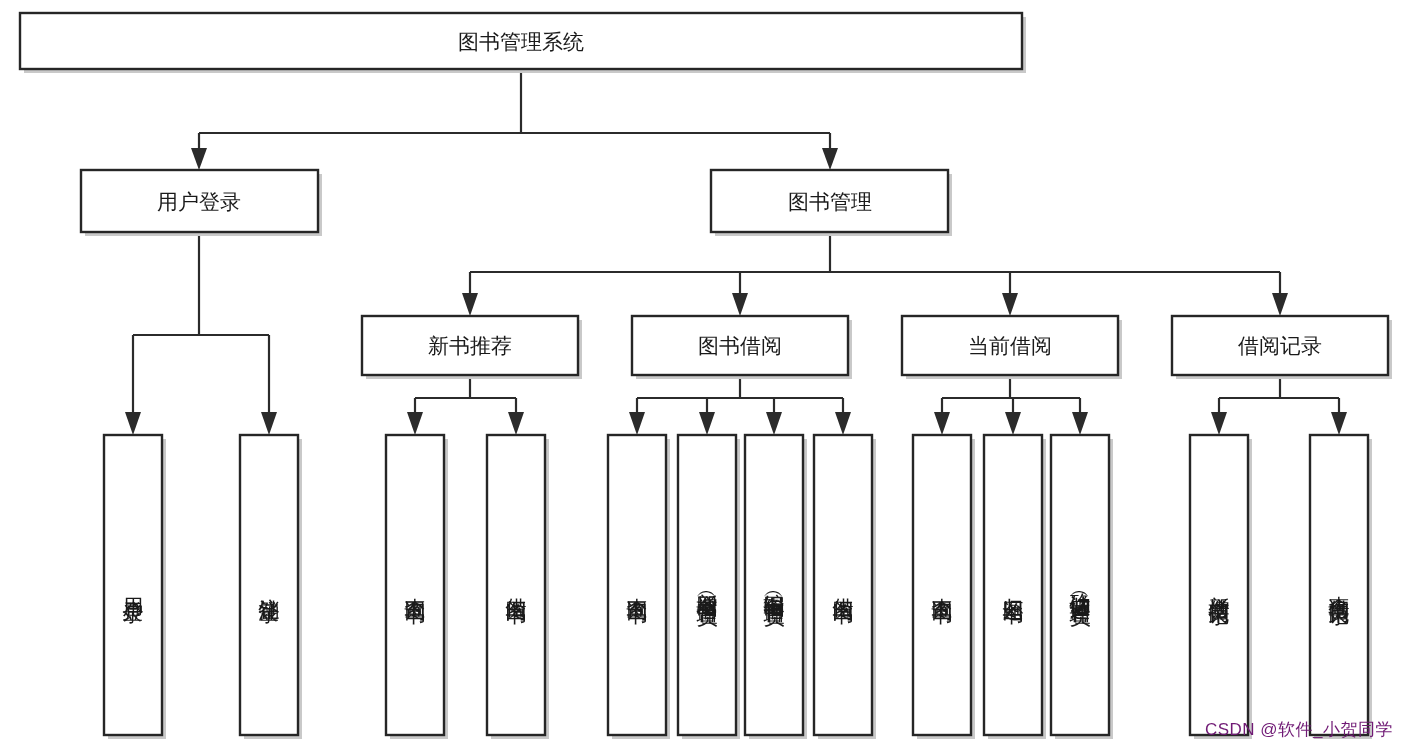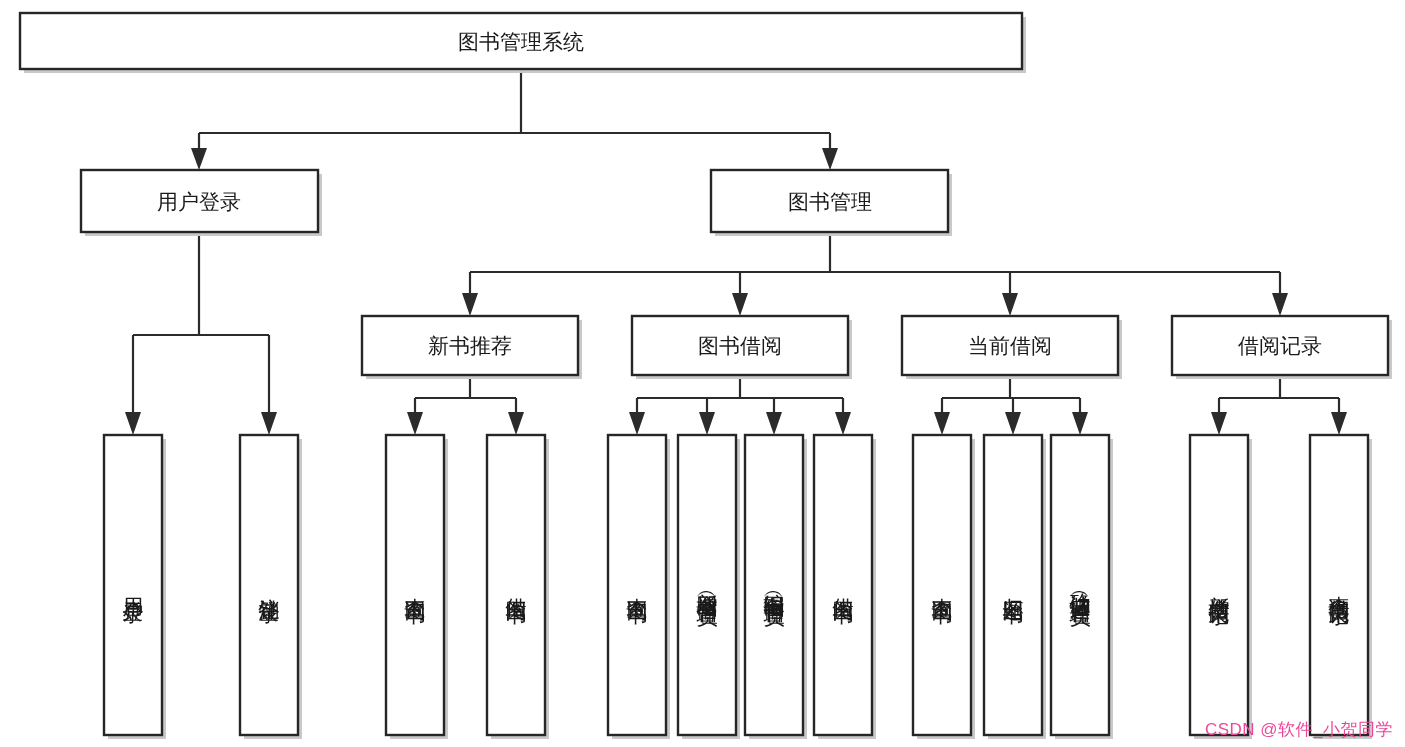--- a/index.html
+++ b/index.html
@@ -50,21 +50,21 @@
     font-size: 21px;
     text-anchor: middle;
     dominant-baseline: middle;
   }
   .watermark {
     position: absolute;
     right: 12px;
     bottom: 6px;
     font-family: "Liberation Sans", "DejaVu Sans", sans-serif;
     font-size: 17px;
-    color: #ec4899;
+    color: #701a75;
     letter-spacing: 0.5px;
     white-space: nowrap;
     user-select: none;
   }
 </style>
 </head>
 <body>
 
 <div id="diagram-root">
 

